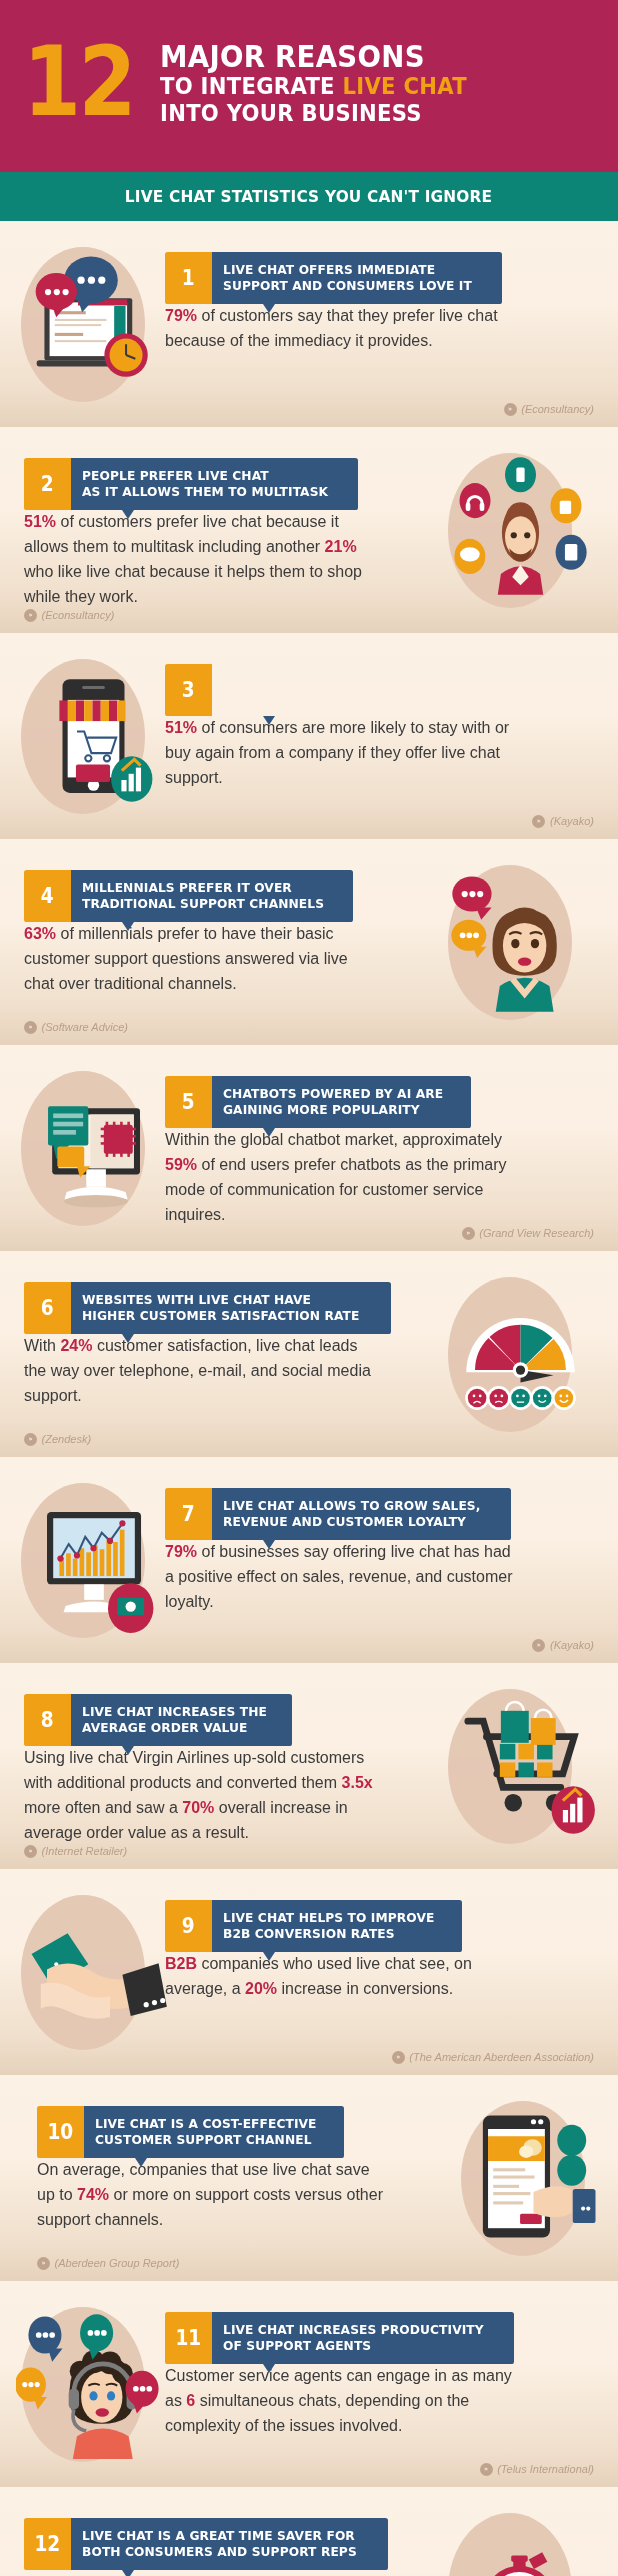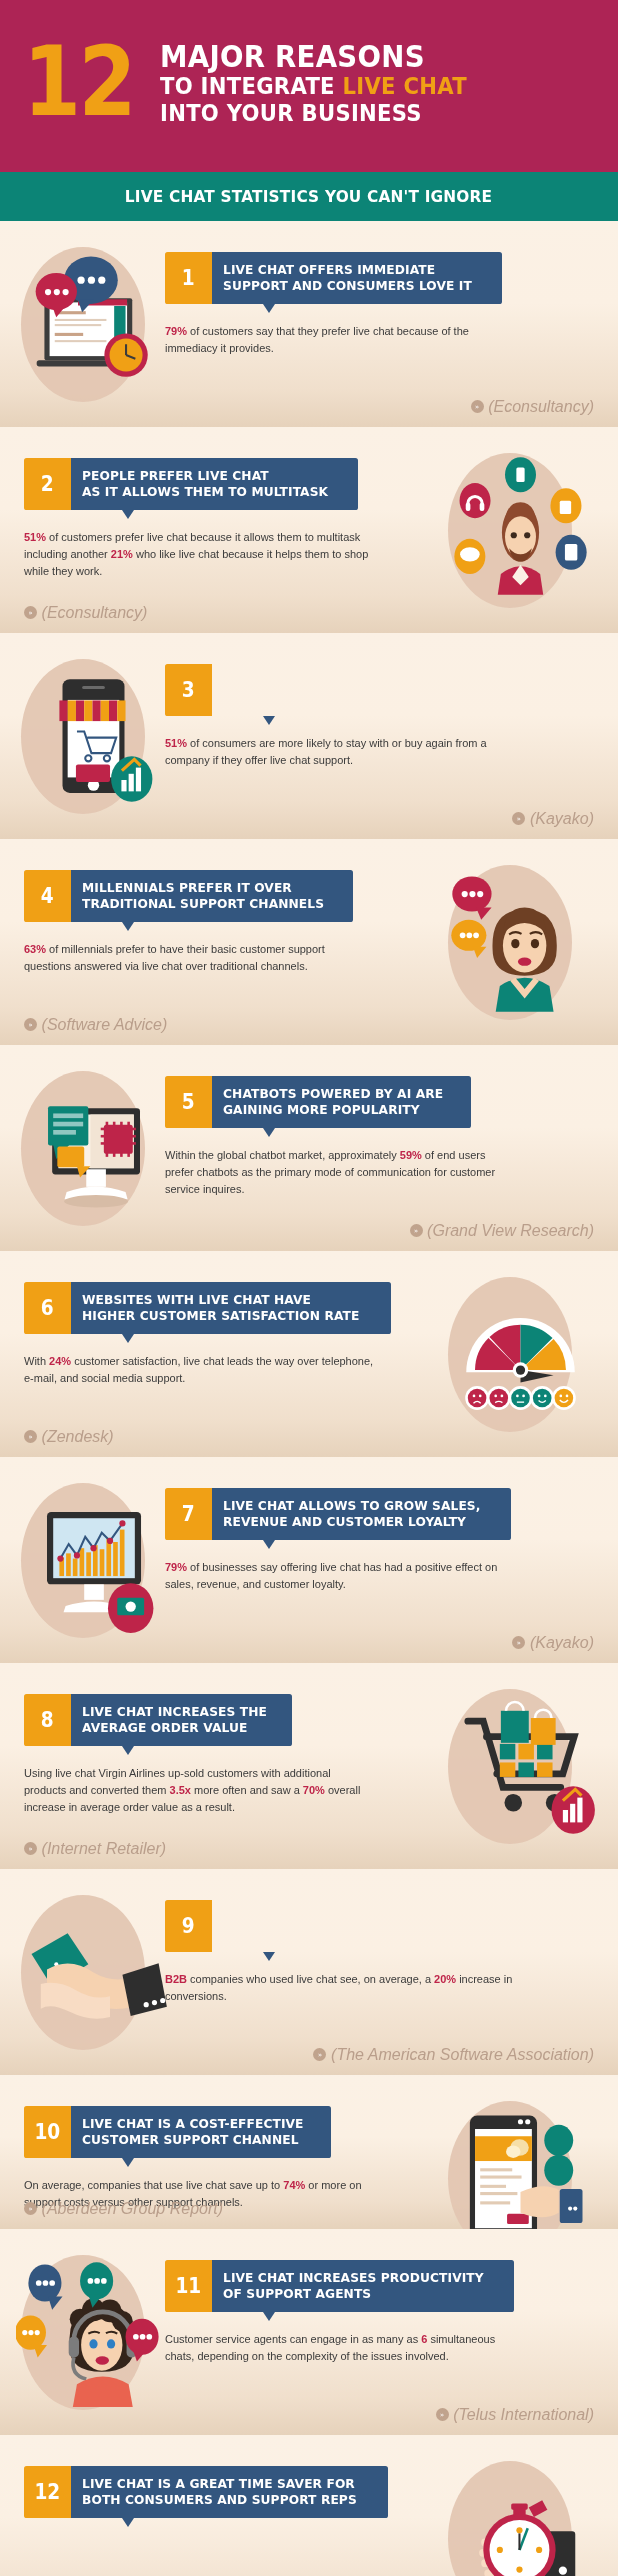--- a/index.html
+++ b/index.html
@@ -80,39 +80,39 @@
     white-space:nowrap;
   }
   .tail {
     position:absolute; bottom:-8.8px; left:98px;
     width:0; height:0;
     border-left:6.7px solid transparent; border-right:6.7px solid transparent;
     border-top:9.3px solid #33567F;
   }
 
   .body-text {
-    margin-top:19px;
+    margin-top:0;
     font-family:"Liberation Sans", sans-serif;
-    font-size:11px; color:#3B3B3B; line-height:1.56;
+    font-size:16px; color:#3B3B3B; line-height:1.56;
     max-width:350px; font-weight:400;
   }
   .body-text .hi { color:#BE2449; font-weight:bold; }
 
   .source {
     position:absolute; display:flex; align-items:center; gap:4.6px;
   }
   .source .chev {
     width:13px; height:13px; border-radius:50%;
     background:#C0A38D; color:#fff; font-size:6.7px;
     display:flex; align-items:center; justify-content:center; flex:none;
     font-family:"DejaVu Sans", sans-serif;
   }
   .source .sname {
     font-family:"Liberation Sans", sans-serif; font-style:italic;
-    font-size:16px; color:#B99E8B;
+    font-size:11px; color:#B99E8B;
   }
 
   
   .illus { position:absolute; }
   .blob {
     position:absolute; background:#E3C6B2; border-radius:50%;
     opacity:0.95;
   }
 </style>
 </head>
@@ -573,32 +573,36 @@
                 <circle cx="268" cy="214" r="5" fill="#fff"></circle>
                 <circle cx="284" cy="210" r="5" fill="#fff"></circle>
               </svg></div>
       </div>
 
       <div class="card right" style="top:31px; width:361px;">
         <div class="title-wrap">
           <div class="num-box">
                 <span>9</span>
               </div>
+          <div class="title-box">
+            <div class="tline">LIVE CHAT HELPS TO IMPROVE</div>
+                <div class="tline">B2B CONVERSION RATES</div>
+          </div>
           <div class="tail"></div>
         </div>
         <div class="body-text"><span class="hi">B2B</span> companies who used live chat see, on average, a <span class="hi">20%</span> increase in conversions.</div>
       </div>
 
       <div class="source" style="right:24px; bottom:11.3px;">
         <span class="chev">»</span>
-        <span class="sname">(The American Software Association)</span>
-      </div>
-    </div>
-  </div>
-  <div class="section" style="height:154px;">
+        <span class="sname">(The American Aberdeen Association)</span>
+      </div>
+    </div>
+  </div>
+  <div class="section" style="height:206px;padding-left:13px;">
     <div class="inner">
       <div class="illus" style="left:443px; top:23px; width:160px; height:160px;">
         <div class="blob" style="left:5.2px; top:3.1px; width:124px; height:155px;"></div>
         <div style="position:relative;"><svg viewBox="0 0 300 300" width="155" height="155">
       <rect x="52" y="34" width="130" height="236" rx="14" fill="#2E2E2E"></rect>
       <rect x="62" y="60" width="110" height="192" fill="#fff"></rect>
       <circle cx="150" cy="46" r="5" fill="#fff"></circle>
                 <circle cx="164" cy="46" r="5" fill="#fff"></circle>
       <rect x="62" y="74" width="110" height="48" fill="#F0A015"></rect>
       <ellipse cx="148" cy="96" rx="18" ry="16" fill="#F6DFA8"></ellipse>

